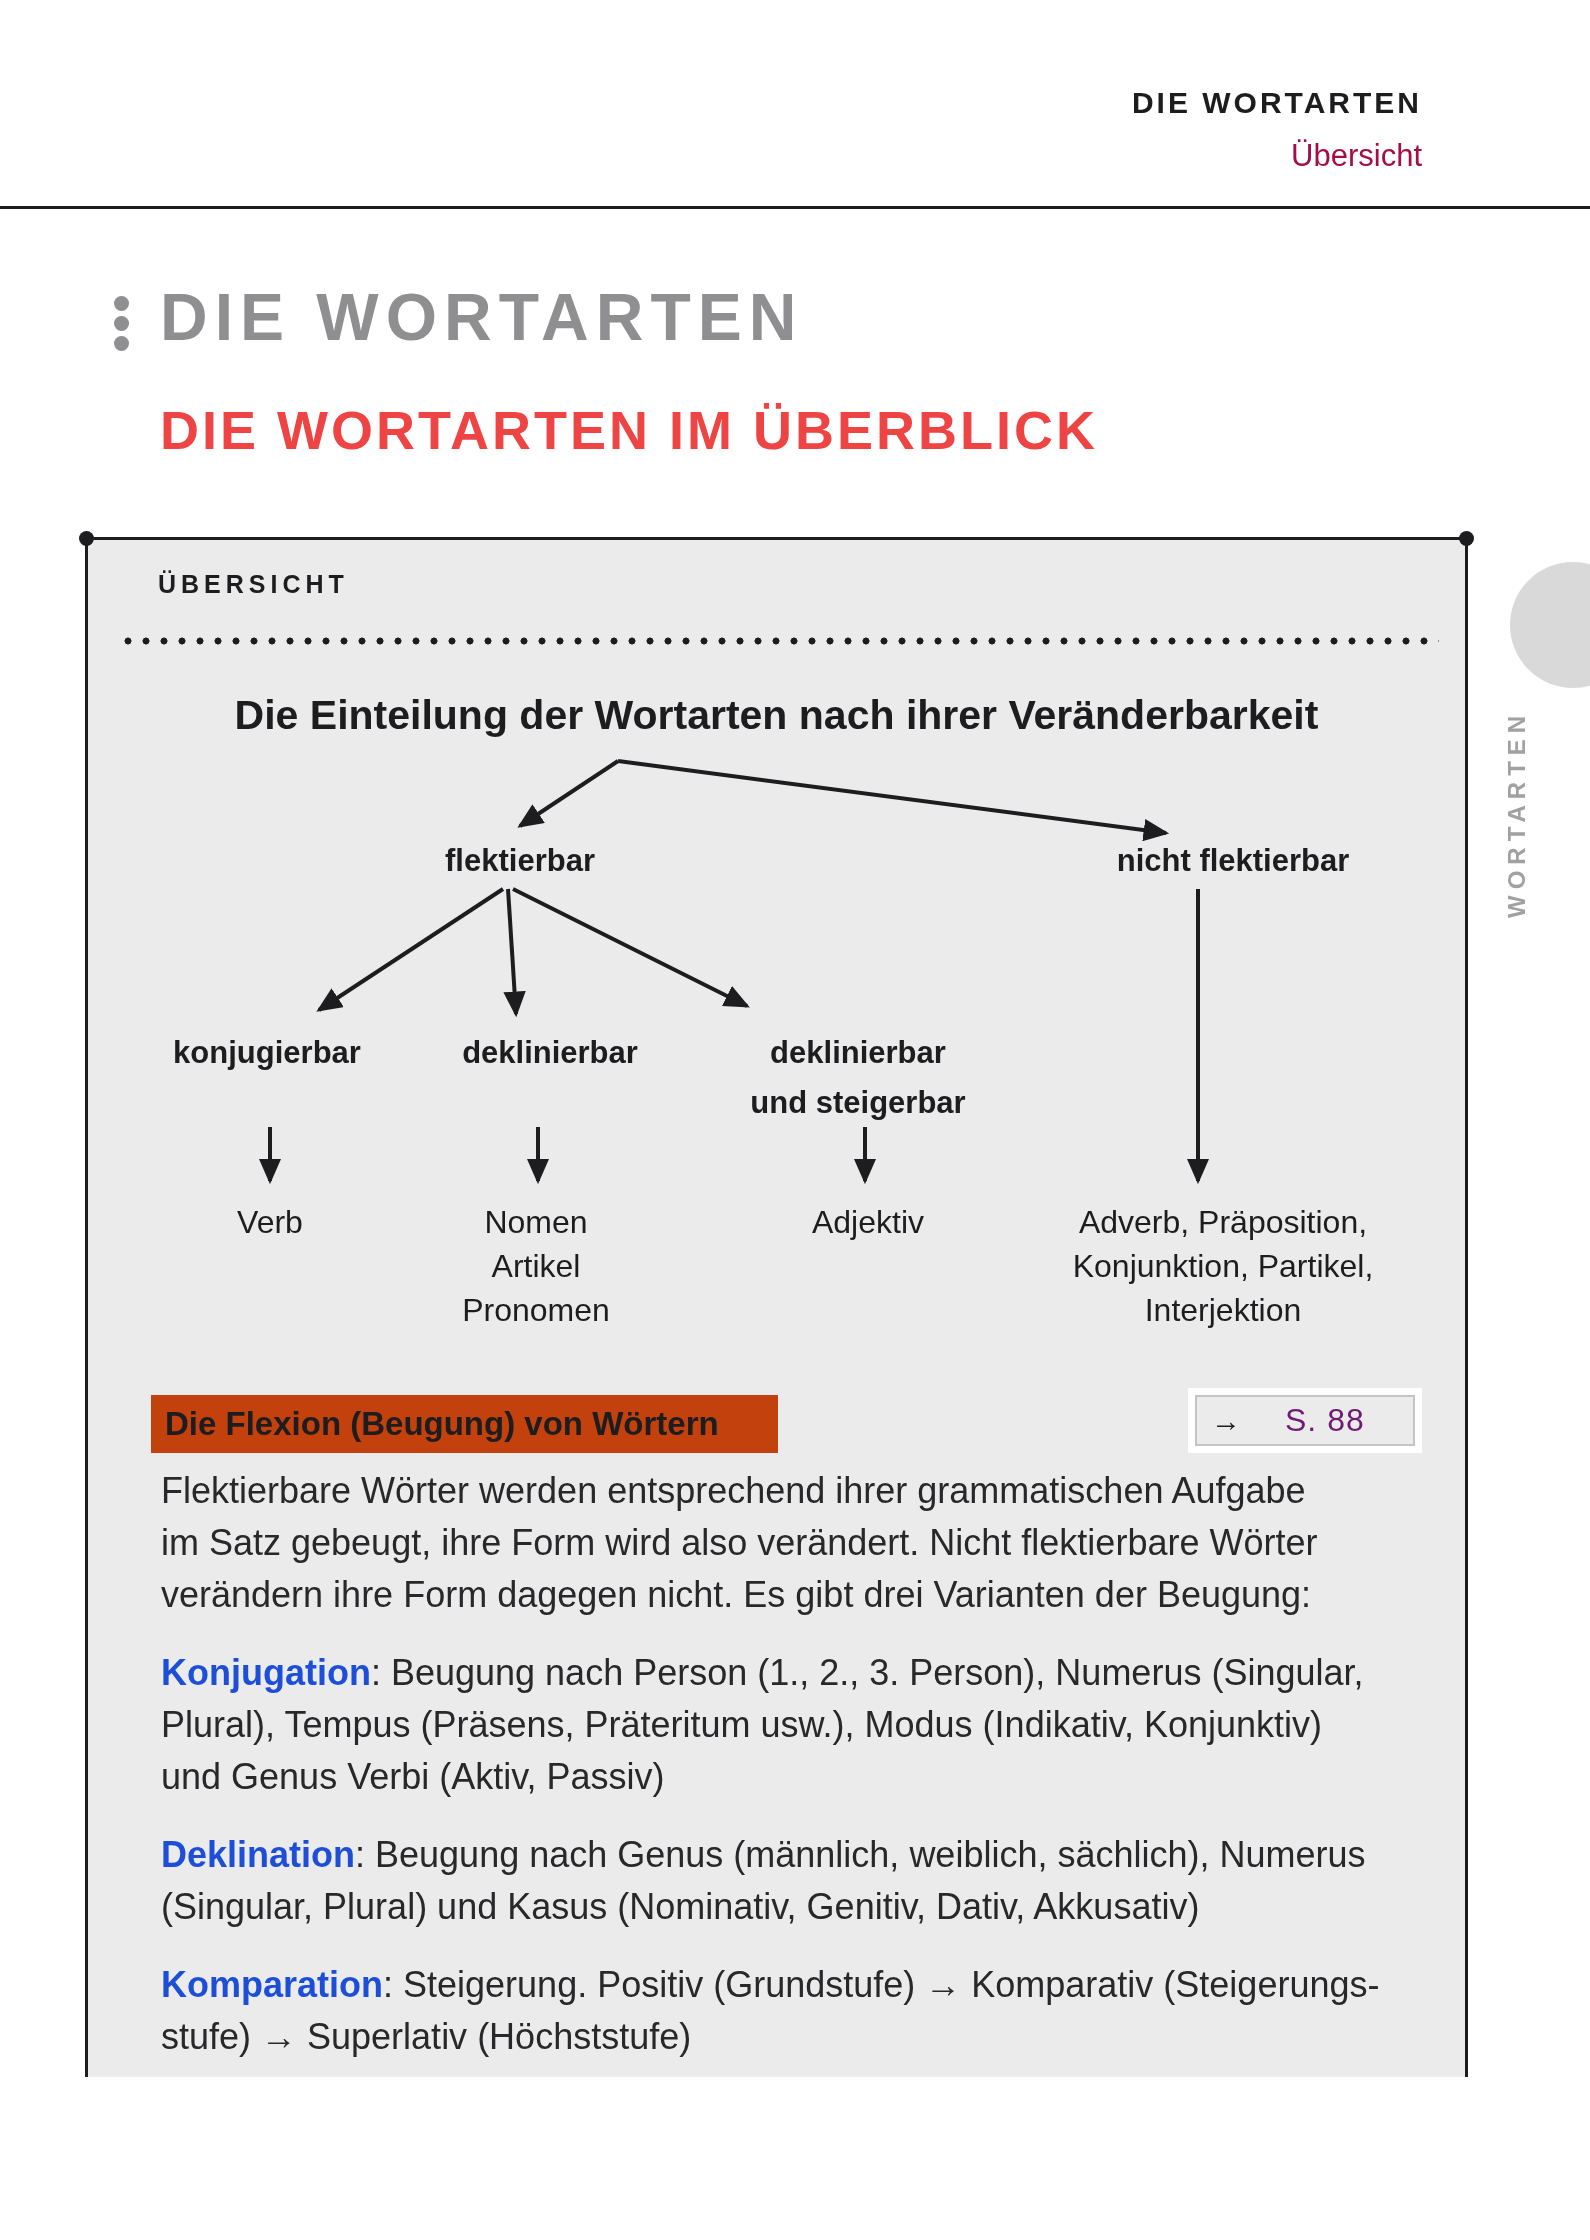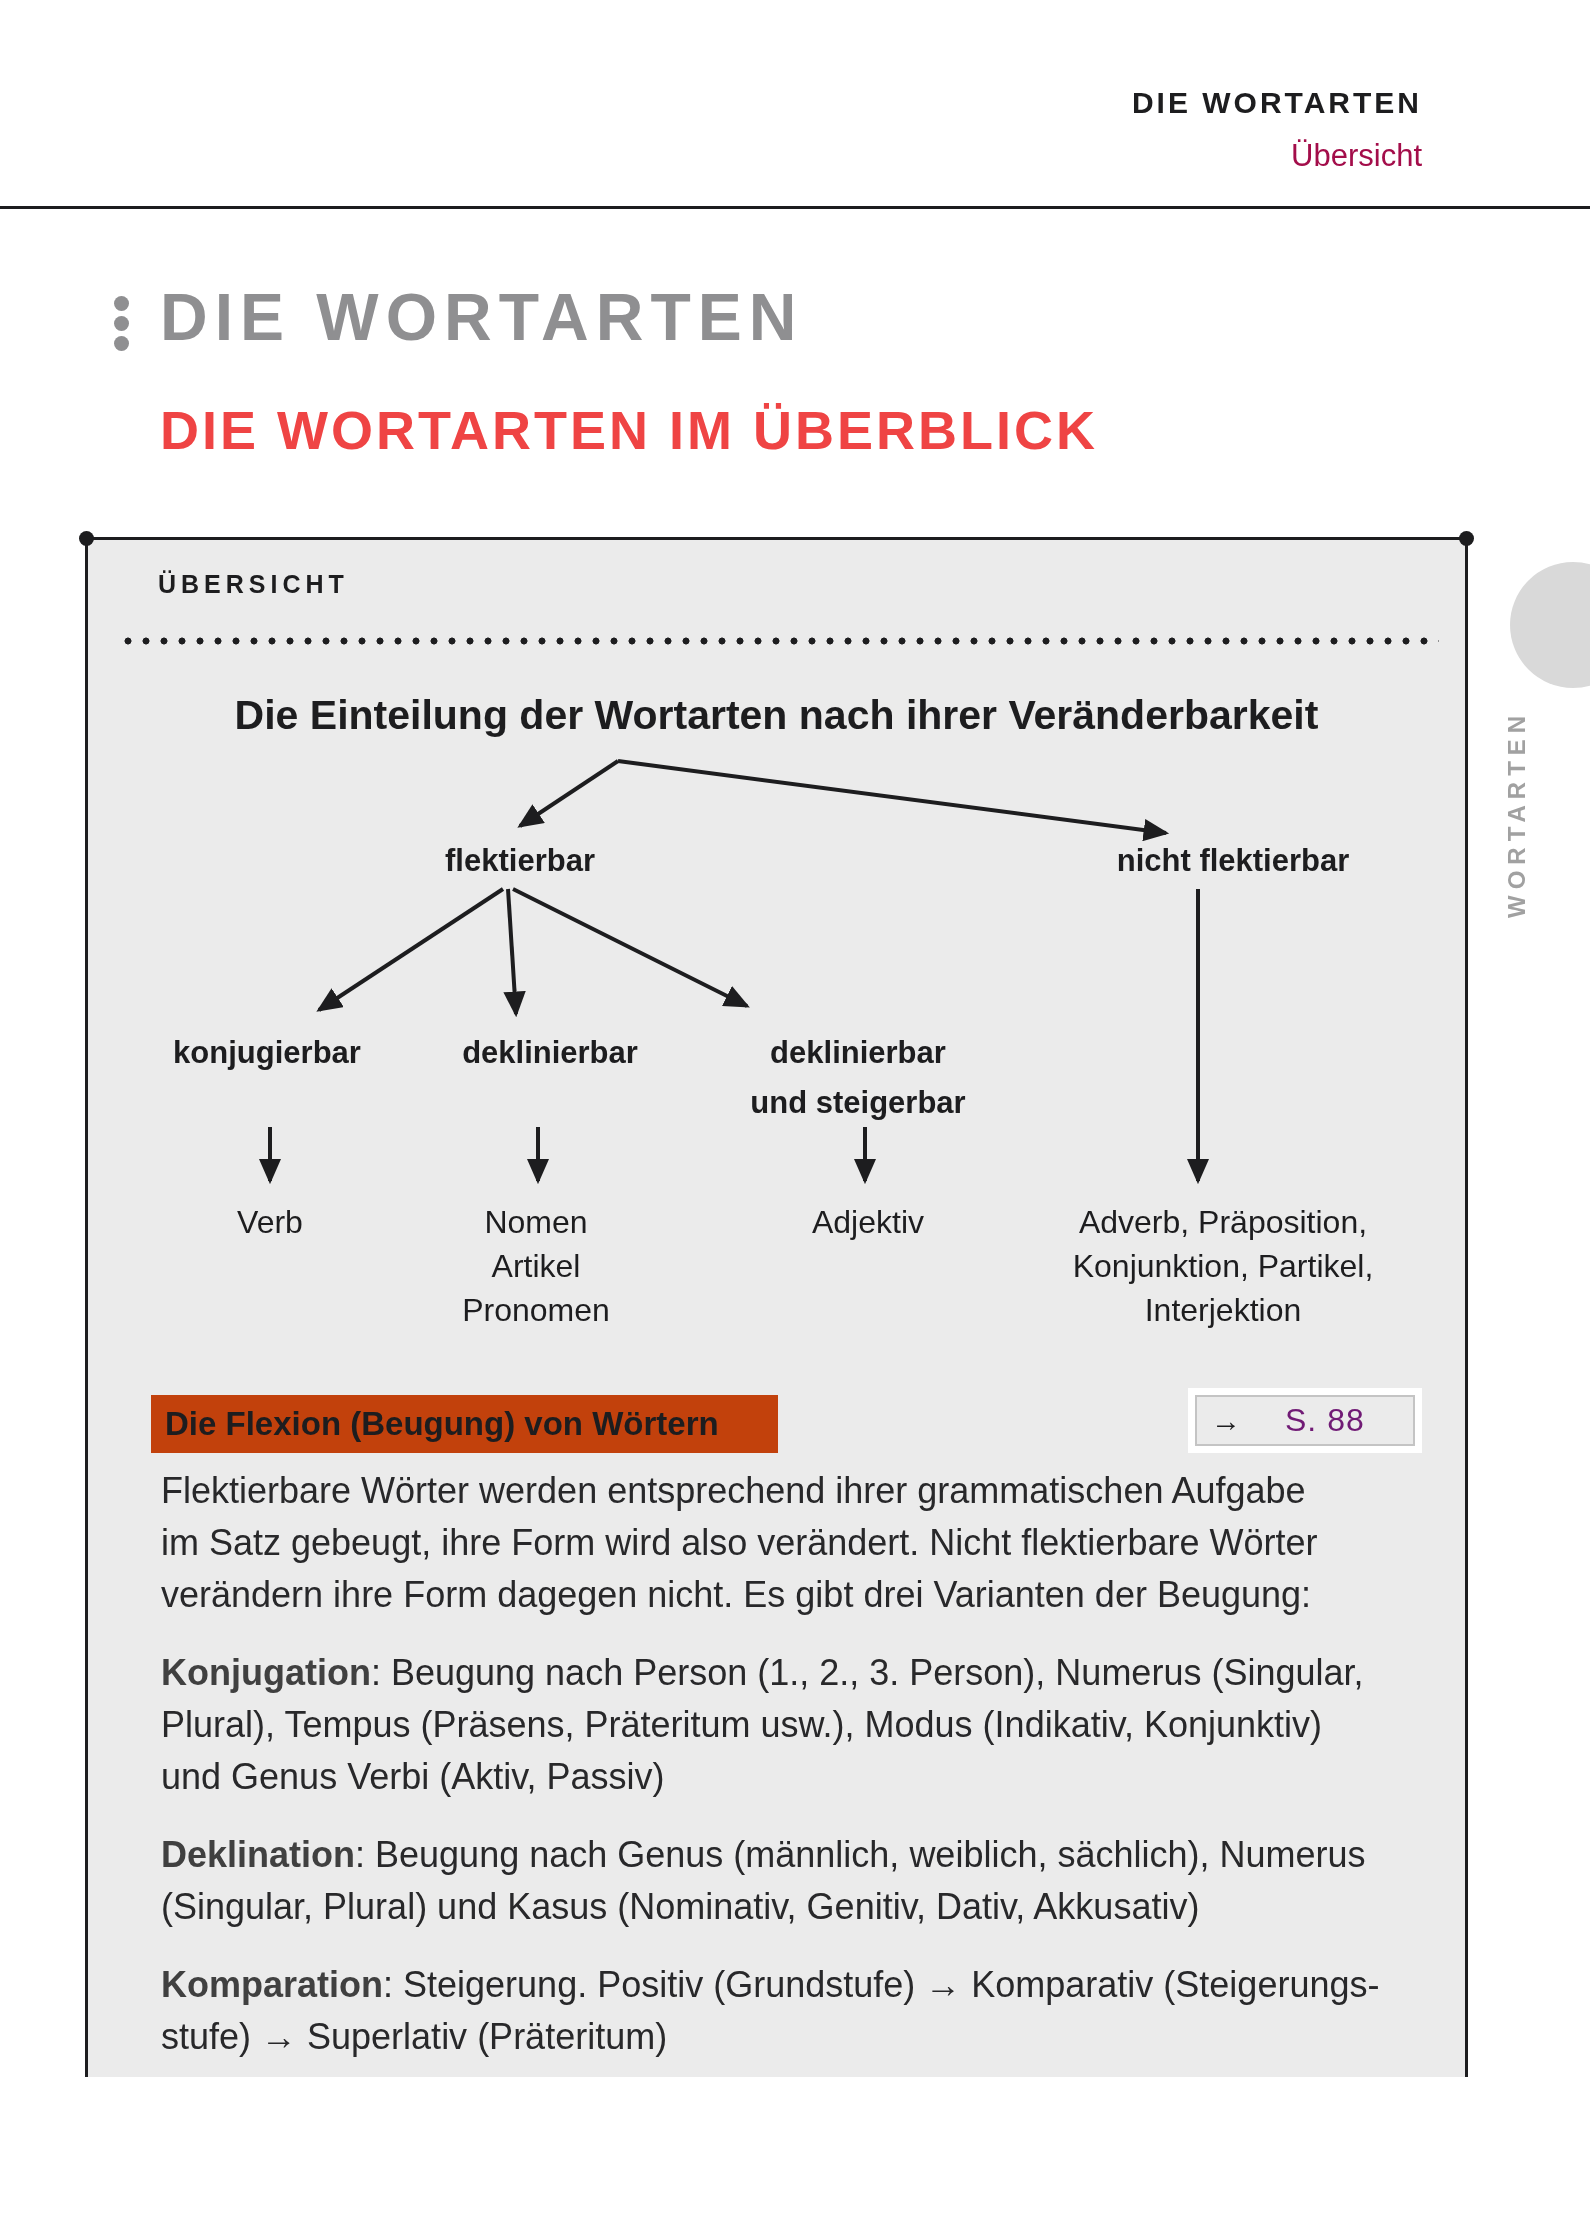--- a/index.html
+++ b/index.html
@@ -38,21 +38,21 @@
   .flex-bar{left:63px;top:855px;width:627px;height:58px;background:#c2410c;}
   .flex-bar span{display:block;padding-left:14px;font-size:33px;font-weight:700;line-height:58px;white-space:nowrap;}
   .pageref-box{left:1100px;top:848px;width:204px;height:51px;background:#ebebeb;
      border:7px solid #ffffff;box-shadow:inset 0 0 0 2px #c4c4c4;
      display:flex;align-items:center;gap:12px;padding-left:16px;box-sizing:content-box;}
   .pageref-arrow{font-size:30px;font-weight:700;color:#1d1d1f;}
   .pageref-text{font-size:32px;color:#701a75;letter-spacing:1px;margin-left:32px;}
   
   .para{left:73px;color:#28282a;font-size:36px;line-height:52px;}
   .para .ln{white-space:nowrap;}
-  .para b{font-weight:700;color:#404040;}
+  .para b{font-weight:700;color:#1d4ed8;}
   
   .side-circle{left:1510px;top:562px;width:126px;height:126px;border-radius:50%;background:#d9d9d9;}
   .side-tab{left:1503px;top:703px;height:215px;
      writing-mode:vertical-rl;transform:rotate(180deg);
      font-size:24px;font-weight:700;letter-spacing:6px;color:#a1a1a1;white-space:nowrap;}
   .page-number{left:1360px;top:2140px;font-size:34px;letter-spacing:2px;color:#404040;}
 </style>
 </head>
 <body>
 
@@ -143,21 +143,21 @@
       <div class="ln">und Genus Verbi (Aktiv, Passiv)</div>
     </div>
 
     <div class="abs para" style="top:1289px;">
       <div class="ln"><b>Deklination</b><span>: Beugung nach Genus (männlich, weiblich, sächlich), Numerus</span></div>
       <div class="ln">(Singular, Plural) und Kasus (Nominativ, Genitiv, Dativ, Akkusativ)</div>
     </div>
 
     <div class="abs para" style="top:1419px;">
       <div class="ln"><b>Komparation</b><span>: Steigerung. Positiv (Grundstufe) → Komparativ (Steigerungs-</span></div>
-      <div class="ln">stufe) → Superlativ (Präteritum)</div>
+      <div class="ln">stufe) → Superlativ (Höchststufe)</div>
     </div>
   </div>
 
   <div class="abs side-circle"></div>
   <div class="abs side-tab">WORTARTEN</div>
   <div class="abs page-number">85</div>
 
 </div>
 
 </body></html>

